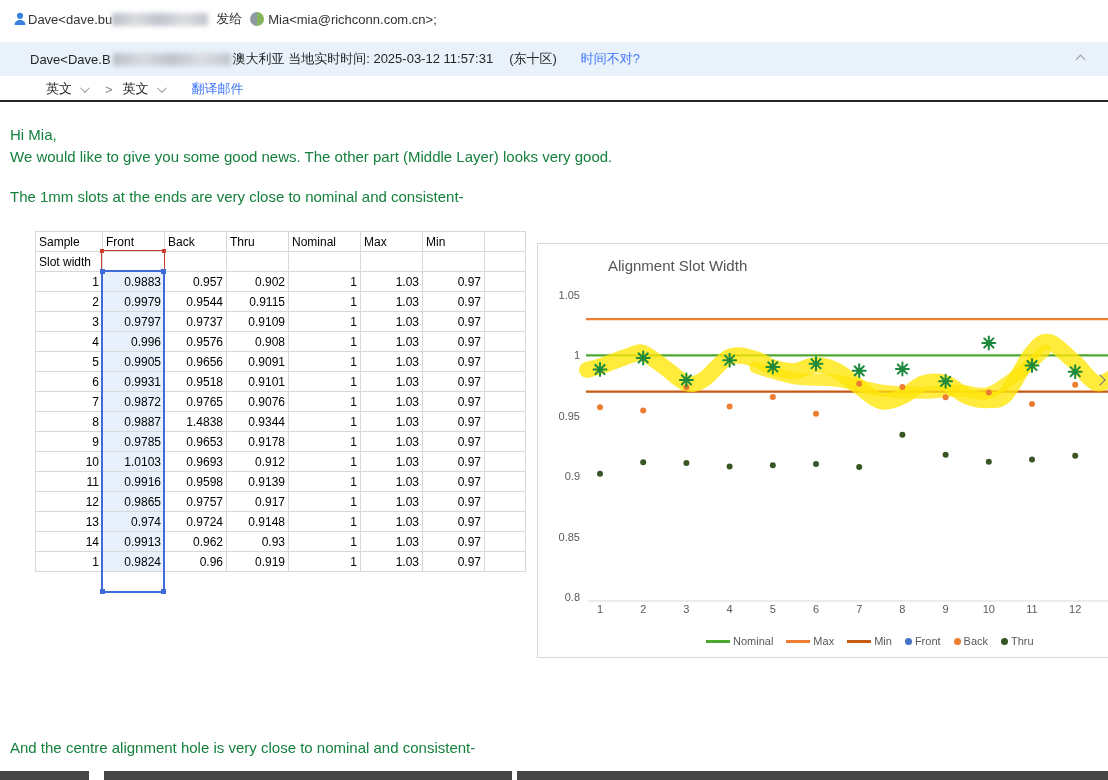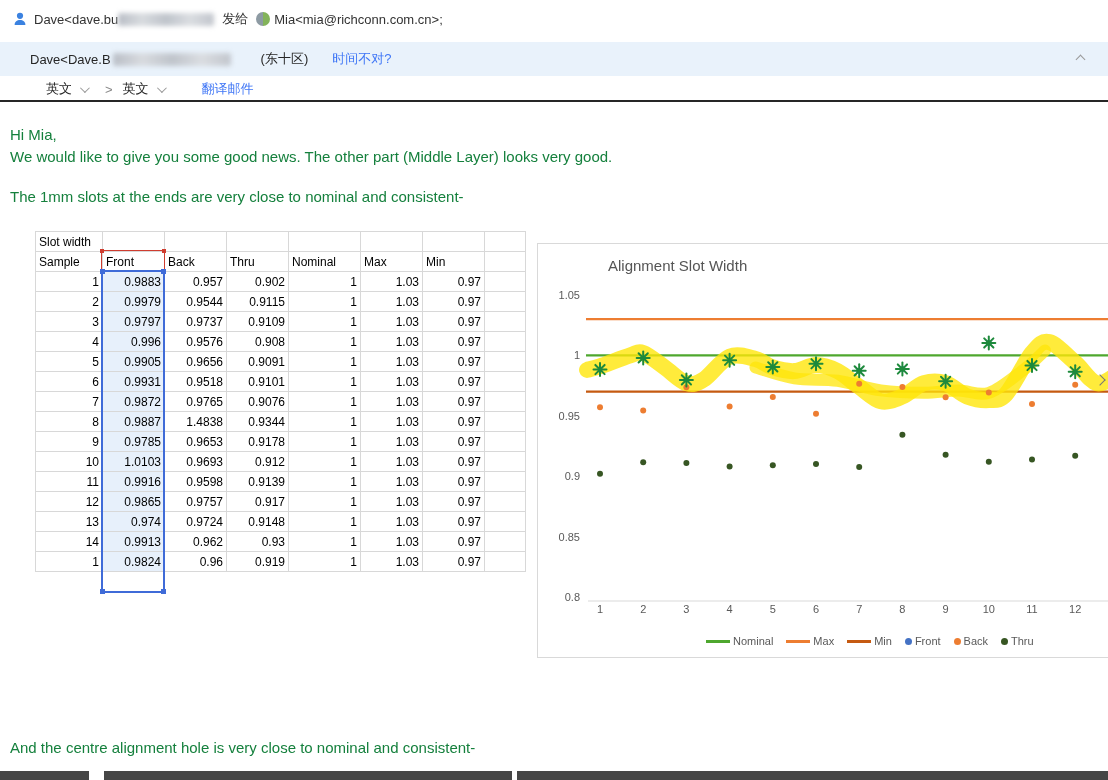--- a/index.html
+++ b/index.html
@@ -3,41 +3,41 @@
 <meta charset="utf-8">
 <style>
   *{box-sizing:border-box}
   html,body{margin:0;padding:0;background:#fff}
   #page{position:relative;width:1108px;height:780px;overflow:hidden;background:#fff;
         font-family:"Liberation Sans",sans-serif}
 
   
   .topbar{position:absolute;left:0;top:0;width:100%;height:38px;display:flex;align-items:center;
           padding-left:12px;font-size:13px;color:#333}
-  .topbar .name{margin-left:6px}
+  .topbar .name{}
   .blur{height:13px;border-radius:2px;filter:blur(2.5px);
         background:linear-gradient(90deg,#b9bec6,#d8dbdf 25%,#bfc4cb 50%,#dadde1 75%,#c2c6cd)}
   .tolabel{margin-left:8px}
   .contact-ic{margin-left:8px}
   .recip{margin-left:4px}
 
   .infobar{position:absolute;left:0;top:42px;width:100%;height:34px;background:#e9f2fb;
            display:flex;align-items:center;padding-left:30px;font-size:13px;color:#262626}
   .infobar .blur{margin:0 2px}
-  .tz{margin-left:28px}
+  .tz{margin-left:16px}
   .link{color:#3f76f6;cursor:pointer}
   .wrongtime{margin-left:24px}
   .chev{display:inline-block;width:7px;height:7px;border-right:1.5px solid #999;
         border-bottom:1.5px solid #999;transform:rotate(45deg) translateY(-2px);margin:0 8px}
   .chev-up{position:absolute;right:16px;top:14px;transform:rotate(-135deg)}
 
   .langbar{position:absolute;left:0;top:78px;width:100%;height:22px;display:flex;align-items:center;
            padding-left:46px;font-size:13px;color:#262626}
   .langbar .sep{color:#888;margin:0 10px}
-  .translate{margin-left:30px}
+  .translate{margin-left:20px}
   .divider{position:absolute;left:0;top:100px;width:100%;height:2px;background:#262626}
 
   .bodytext{position:absolute;left:10px;font-size:15px;color:#15803d;white-space:nowrap}
   #greeting{top:126px}
   #intro{top:148px}
   #slots-note{top:188px}
   #closing-note{top:739px}
 
   
   table.sheet{position:absolute;left:35px;top:231px;border-collapse:collapse;table-layout:fixed;
@@ -86,20 +86,21 @@
     <svg class="contact-ic" width="14" height="14" viewBox="0 0 14 14">
       <path d="M7 0 A7 7 0 0 0 7 14 Z" fill="#8d9aa3"></path>
       <path d="M7 0 A7 7 0 0 1 7 14 Z" fill="#83b35a"></path>
     </svg>
     <span class="recip">Mia&lt;mia@richconn.com.cn&gt;;</span>
   </div>
 
   <div class="infobar">
     <span>Dave&lt;Dave.B</span>
     <span class="blur" style="width:118px"></span>
+    <span>澳大利亚 当地实时时间: 2025-03-12 11:57:31</span>
     <span class="tz">(东十区)</span>
     <span class="link wrongtime">时间不对?</span>
     <span class="chev chev-up"></span>
   </div>
 
   <div class="langbar">
     <span>英文</span>
     <span class="chev"></span>
     <span class="sep">&gt;</span>
     <span>英文</span>
@@ -118,40 +119,40 @@
       <col style="width:67px">
         <col style="width:62px">
         <col style="width:62px">
         <col style="width:62px">
       <col style="width:72px">
         <col style="width:62px">
         <col style="width:62px">
         <col style="width:41px">
     </colgroup>
     <tbody>
-      <tr>
-        <td style="white-space:nowrap;overflow:visible">Slot width</td>
-        <td></td>
-          <td></td>
-          <td></td>
-        <td></td>
-          <td></td>
-          <td></td>
-        <td></td>
-      </tr>
       <tr id="hdr-row">
           <td>Sample</td>
           <td>Front</td>
           <td>Back</td>
           <td>Thru</td>
           <td>Nominal</td>
           <td>Max</td>
           <td>Min</td>
           <td></td>
         </tr>
+      <tr>
+        <td style="white-space:nowrap;overflow:visible">Slot width</td>
+        <td></td>
+          <td></td>
+          <td></td>
+        <td></td>
+          <td></td>
+          <td></td>
+        <td></td>
+      </tr>
     </tbody>
     <tbody id="sheet-body">
         <tr>
           <td class="num">1</td>
           <td class="num sel">0.9883</td>
           <td class="num">0.957</td>
           <td class="num">0.902</td>
           <td class="num">1</td>
           <td class="num">1.03</td>
           <td class="num">0.97</td>

